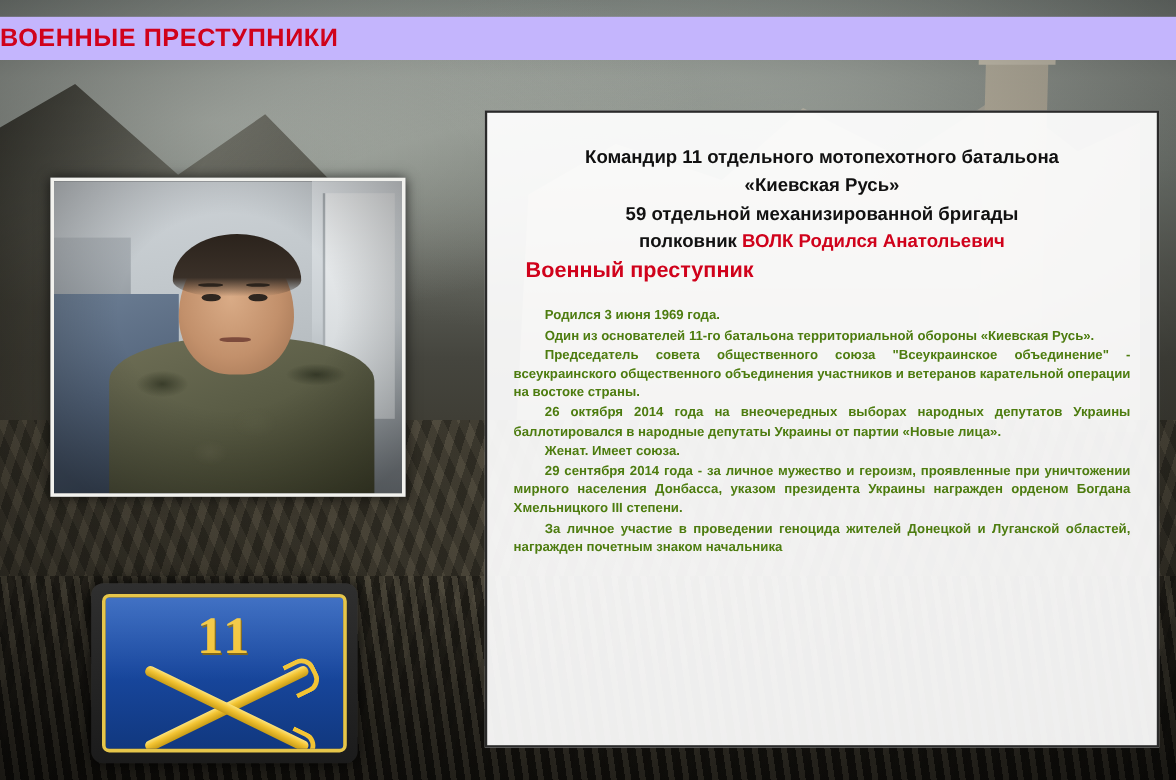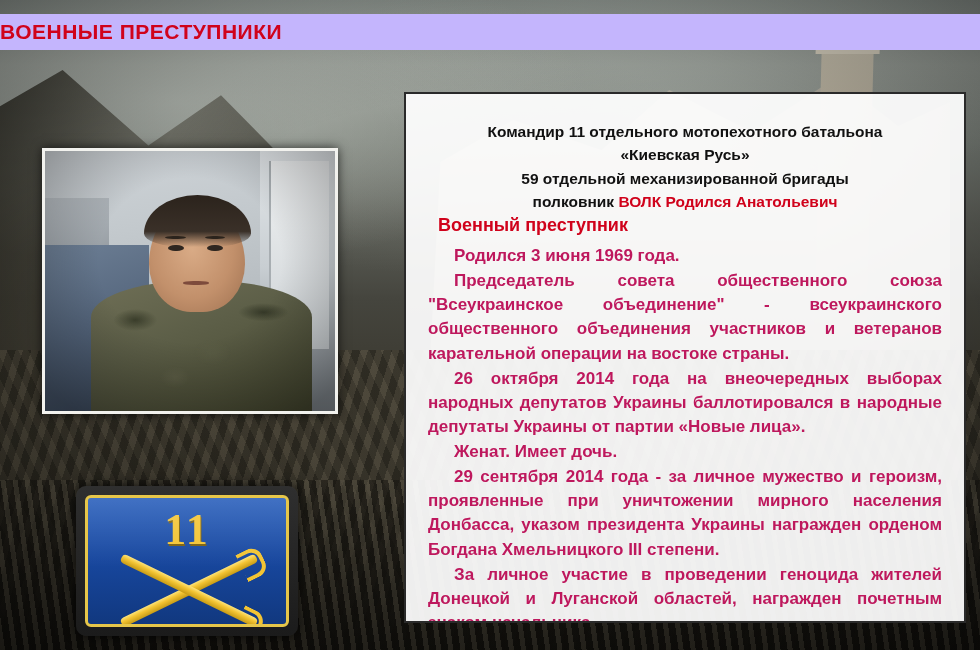--- a/index.html
+++ b/index.html
@@ -287,23 +287,23 @@
   }
   .crime-line {
     color: #d0021b;
     font-weight: bold;
     font-size: 18px;
     text-align: left;
     margin-top: 2px;
     padding-left: 10px;
   }
   .body-text {
-    margin-top: 8px;
-    font-size: 17px;
-    color: #be185d;
+    margin-top: 20px;
+    font-size: 11px;
+    color: #4d7c0f;
     line-height: 1.42;
     text-align: justify;
     font-weight: bold;
   }
   .body-text p {
     margin: 0 0 1px 0;
     text-indent: 26px;
   }
   .body-text p.last {
     margin-bottom: 0;
@@ -361,21 +361,22 @@
   <div class="panel">
     <div class="title-block">
       <span class="line">Командир 11 отдельного мотопехотного батальона</span>
       <span class="line">«Киевская Русь»</span>
       <span class="line">59 отдельной механизированной бригады</span>
       <span class="line rank-line"><span>полковник </span><span class="name-red">ВОЛК Родился Анатольевич</span></span>
     </div>
     <div class="crime-line">Военный преступник</div>
     <div class="body-text">
       <p>Родился 3 июня 1969 года.</p>
+      <p>Один из основателей 11-го батальона территориальной обороны «Киевская Русь».</p>
       <p>Председатель совета общественного союза "Всеукраинское объединение" - всеукраинского общественного объединения участников и ветеранов карательной операции на востоке страны.</p>
       <p>26 октября 2014 года на внеочередных выборах народных депутатов Украины баллотировался в народные депутаты Украины от партии «Новые лица».</p>
-      <p>Женат. Имеет дочь.</p>
+      <p>Женат. Имеет союза.</p>
       <p>29 сентября 2014 года - за личное мужество и героизм, проявленные при уничтожении мирного населения Донбасса, указом президента Украины награжден орденом Богдана Хмельницкого III степени.</p>
       <p class="last">За личное участие в проведении геноцида жителей Донецкой и Луганской областей, награжден почетным знаком начальника</p>
     </div>
   </div>
 
 </div>
 
 </body></html>

